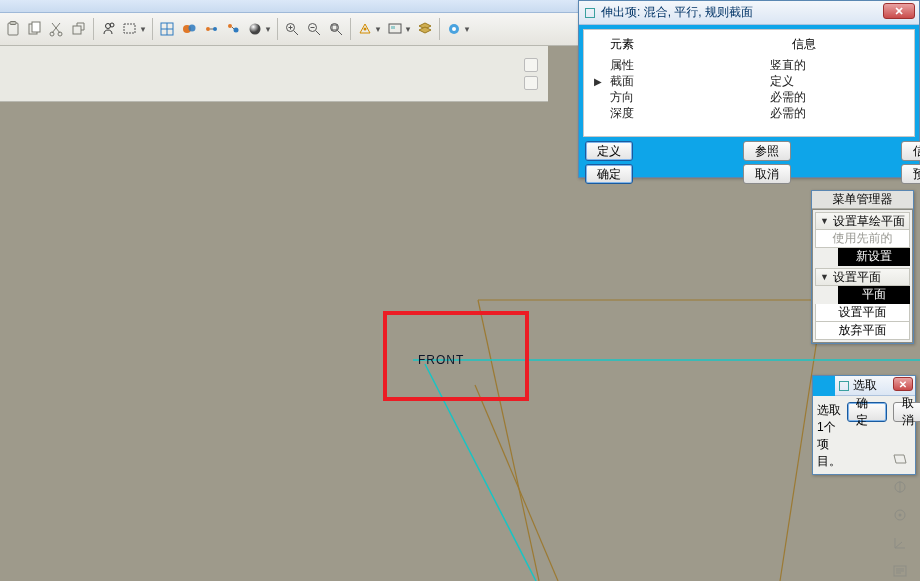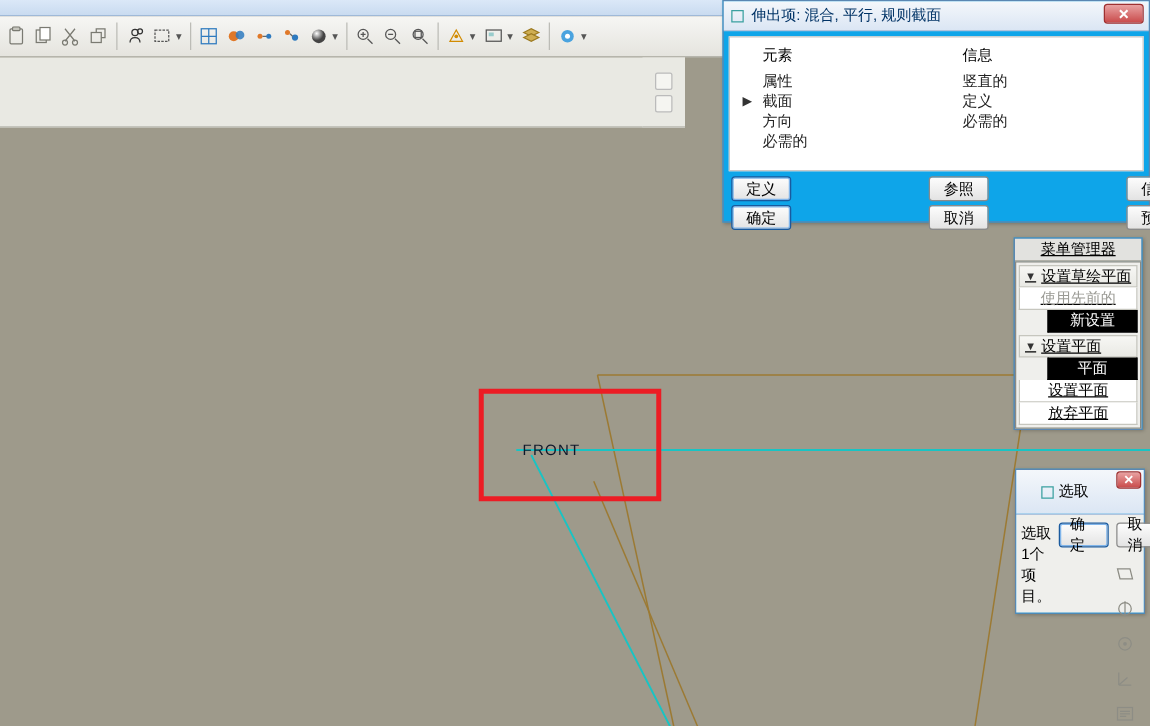--- a/index.html
+++ b/index.html
@@ -28,44 +28,44 @@
   .front-label { position:absolute; top:353px; left:418px; color:#0f172a; font-size:12px; letter-spacing:1px; }
 
   
   .dialog { position:absolute; border:1px solid #5a87b2; background:#0ea5e9; box-shadow:1px 1px 3px rgba(0,0,0,.25); }
   .dlg-extrude { top:0; left:578px; width:342px; height:178px; }
   .dlg-title { height:24px; background:linear-gradient(#f4f7fb,#dbe6f4); display:flex; align-items:center; padding:0 6px; gap:6px; border-bottom:1px solid #aec3dd; position:relative;}
   .dlg-icon-sq { width:10px; height:10px; border:1px solid #3aa0a0; display:inline-block; }
   .dlg-title span.title-txt { color:#036; }
   .win-close { position:absolute; right:4px; top:2px; width:32px; height:16px; background:linear-gradient(#e9a2a2,#c94b4b); border-radius:3px; display:flex; align-items:center; justify-content:center; color:#fff; font-weight:bold; font-size:11px; border:1px solid #9e3030;}
   .dlg-body { background:#fff; margin:4px; border:1px solid #c8c8c8; padding:4px 2px; height:108px; overflow:auto; }
-  .grid-head { display:flex; padding:2px 0 4px 24px; color:#000;}
+  .grid-head { display:flex; padding:2px 0 4px 24px; color:#000;justify-content:space-between;}
   .grid-head .col1 { width:160px;} .grid-head .col2 { width:120px;}
   .grid-row { display:flex; padding:0 0 0 24px; color:#222; line-height:16px; position:relative;align-items:center;}
   .grid-row .col1 { width:160px;} .grid-row .col2 { width:120px;}
   .row-arrow { position:absolute; left:8px; top:1px; font-size:10px; color:#333;}
   .dlg-buttons { display:flex; gap:110px; padding:0 6px 6px 6px; }
   .btn-col { display:flex; flex-direction:column; gap:3px; }
   .btn { min-width:48px; height:20px; padding:0 8px; background:linear-gradient(#fdfdfd,#e3e3e3); border:1px solid #8a8a8a; border-radius:3px; display:inline-flex; align-items:center; justify-content:center; cursor:pointer; }
   .btn.primary { border:1px solid #1a5a9e; box-shadow:0 0 0 1px #7fb4ea inset; }
   .btn.right-col { min-width:48px; }
 
   
-  .dlg-menu { top:190px; left:811px; width:103px;text-decoration:underline; }
+  .dlg-menu { top:190px; left:811px; width:103px; }
   .mm-title { height:18px; background:#e2e2df; border-bottom:1px solid #b0b0a8; display:flex; align-items:center; justify-content:center; }
   .mm-sec-head { height:18px; background:linear-gradient(#f7f7f4,#e9e9e4); border:1px solid #c6c6be; display:flex; align-items:center; padding-left:4px; gap:4px; cursor:pointer;}
   .mm-sec-head .tri { font-size:9px; color:#333; }
   .mm-item { height:18px; display:flex; align-items:center; justify-content:center; border:1px solid #c6c6be; border-top:none; background:#fff; cursor:pointer;}
   .mm-item.disabled { color:#9a9a94; }
   .mm-item.active { background:#000; color:#fff; border-color:#000;margin-left:23px;}
   .mm-wrap { border:1px solid #8a8a82; padding:2px; background:#efefec; }
 
   
   .dlg-select { top:375px; left:812px; width:104px; }
-  .sel-title { height:36px; background:linear-gradient(#f4f7fb,#dbe6f4); border-bottom:1px solid #aec3dd; display:flex; align-items:center; padding:0 20px; gap:4px; position:relative;}
+  .sel-title { height:20px; background:linear-gradient(#f4f7fb,#dbe6f4); border-bottom:1px solid #aec3dd; display:flex; align-items:center; padding:0 4px; gap:4px; position:relative;margin-left:22px;}
   .sel-body { padding:6px 4px 4px 4px; background:#efefec; display:flex; gap:6px;}
   .sel-btn-row { display:flex; gap:6px; justify-content:center;}
   .sel-btn { min-width:40px; }
 
   
   .vstrip { position:absolute; top:450px; left:889px; width:22px; display:flex; flex-direction:column; gap:10px; align-items:center;}
   .v-icon { width:18px; height:18px; display:flex; align-items:center; justify-content:center; color:#8d8d85; }
 
   
   svg.ic { width:16px; height:16px; }
@@ -249,20 +249,21 @@
     <div class="grid-row">
       <span class="row-arrow">▶</span>
       <span class="col1">截面</span>
       <span class="col2">定义</span>
     </div>
     <div class="grid-row">
       <span class="col1">方向</span>
       <span class="col2">必需的</span>
     </div>
     <div class="grid-row">
+      <span class="col1">深度</span>
       <span class="col2">必需的</span>
     </div>
   </div>
   <div class="dlg-buttons">
     <div class="btn-col">
       <span class="btn primary">定义</span>
       <span class="btn primary">确定</span>
     </div>
     <div class="btn-col">
       <span class="btn">参照</span>

